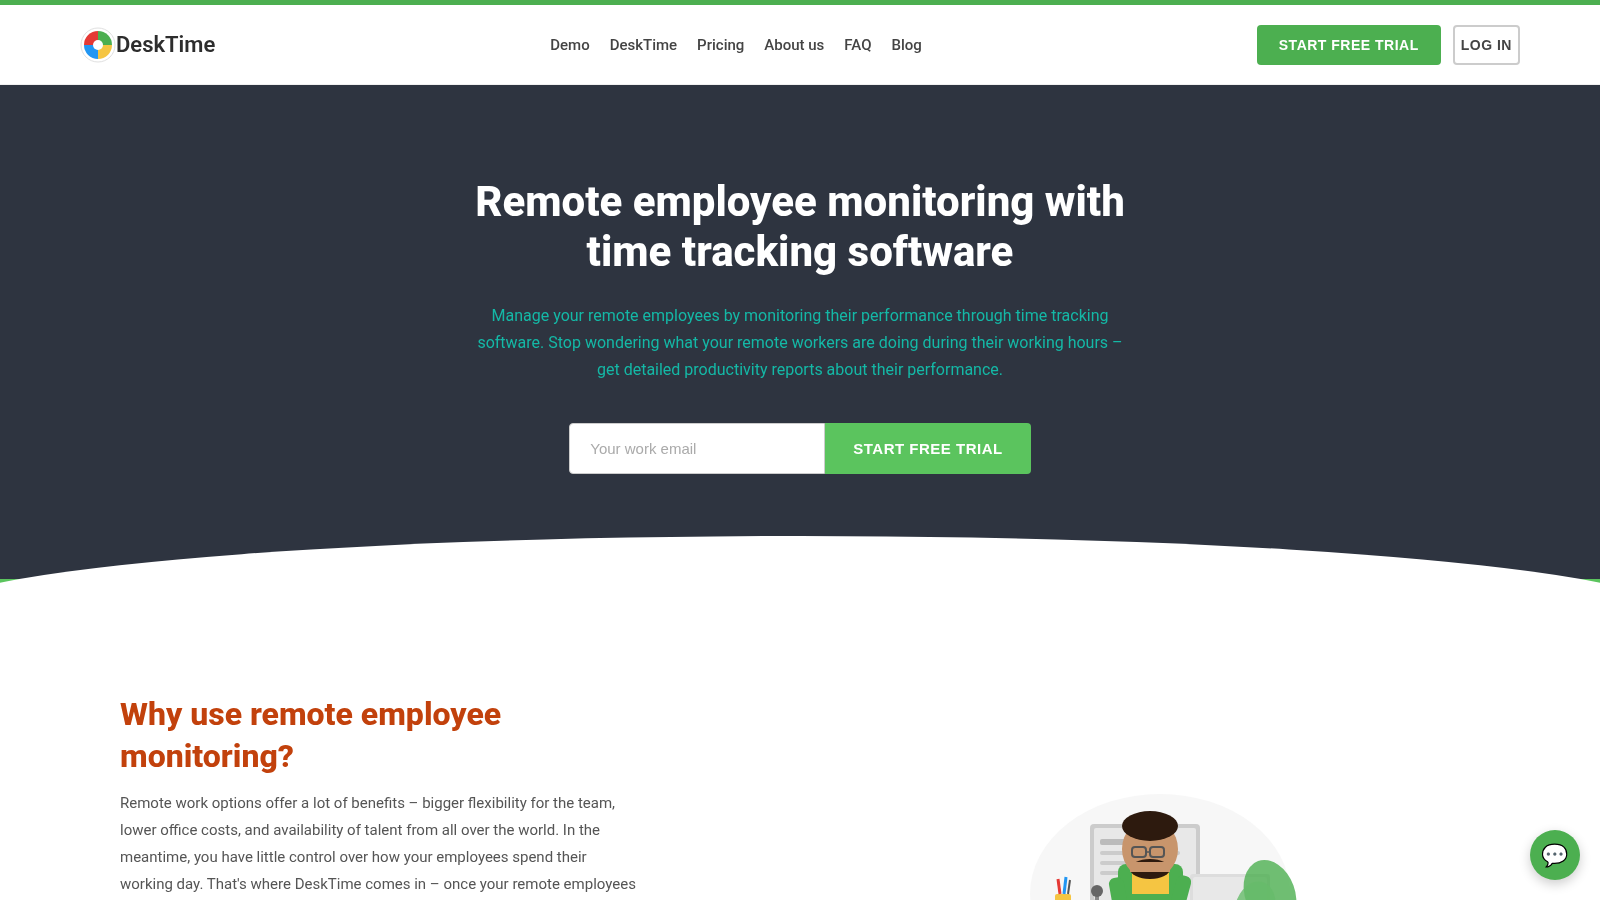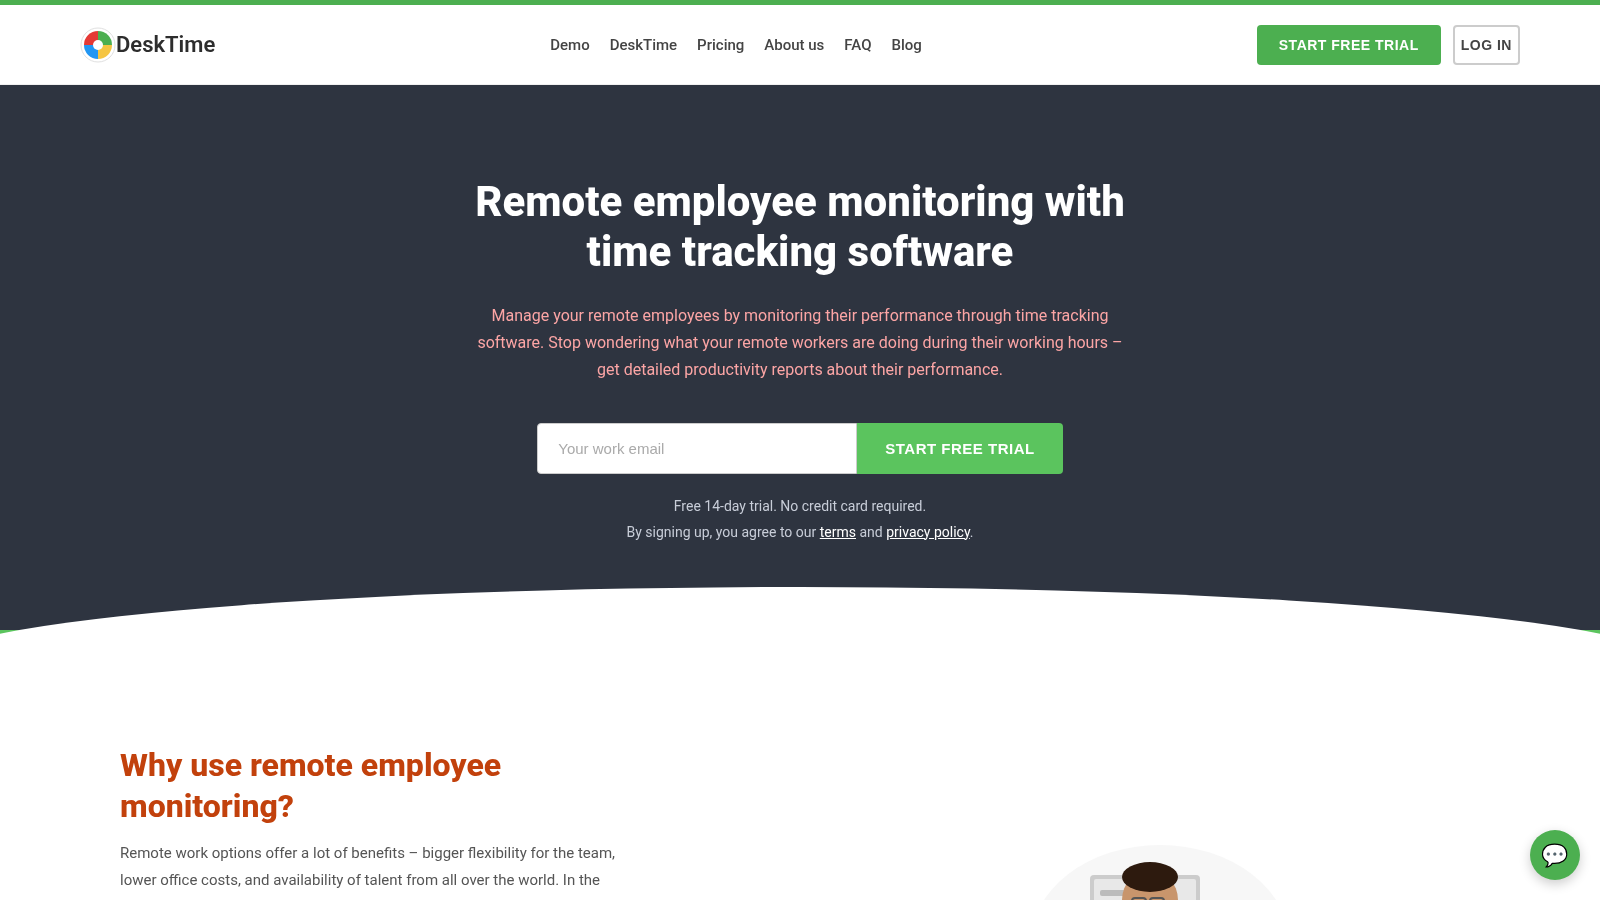--- a/index.html
+++ b/index.html
@@ -113,36 +113,36 @@
     }
     .hero h1 {
       color: #fff;
       font-size: 42px;
       font-weight: 800;
       line-height: 1.2;
       max-width: 700px;
       margin: 12px auto 24px;
     }
     .hero p {
-      color: #fca5a5;
+      color: #14b8a6;
       font-size: 16px;
       line-height: 1.7;
       max-width: 660px;
       margin: 0 auto 40px;
     }
     .hero-form {
       display: flex;
       justify-content: center;
       gap: 0;
       margin-bottom: 20px;
       position: relative;
       z-index: 1;
     }
     .hero-form input {
-      width: 320px;
+      width: 256px;
       padding: 16px 20px;
       font-size: 15px;
       border: 1px solid #ccc;
       border-radius: 4px 0 0 4px;
       outline: none;
       color: #6d28d9;
     }
     .hero-form input::placeholder { color: #aaa; }
     .btn-start-trial-hero {
       background: #5bc45e;
@@ -260,27 +260,20 @@
 
 <section class="hero">
   <h1>Remote employee monitoring with time tracking software</h1>
   <p>Manage your remote employees by monitoring their performance through time tracking software. Stop wondering what your remote workers are doing during their working hours – get detailed productivity reports about their performance.</p>
 
   <div class="hero-form">
     <input type="email" placeholder="Your work email" style="">
     <button class="btn-start-trial-hero">START FREE TRIAL</button>
   </div>
 
-  <div class="hero-sub">
-    <span>Free 14-day trial. No credit card required.</span><br>
-    <span>By signing up, you agree to our</span>
-    <a href="#">terms</a>
-    <span>and</span>
-    <a href="#">privacy policy</a><span>.</span>
-  </div>
 
   <div class="hero-green-left"></div>
   <div class="hero-green-right"></div>
 </section>
 
 <section class="content-section">
   <div class="content-left">
     <h2>Why use remote employee monitoring?</h2>
     <p>Remote work options offer a lot of benefits – bigger flexibility for the team, lower office costs, and availability of talent from all over the world. In the meantime, you have little control over how your employees spend their working day. That's where DeskTime comes in – once your remote employees start using time tracking software, it becomes possible to keep track of their working habits and use these data in performance reviews.</p>
   </div>

